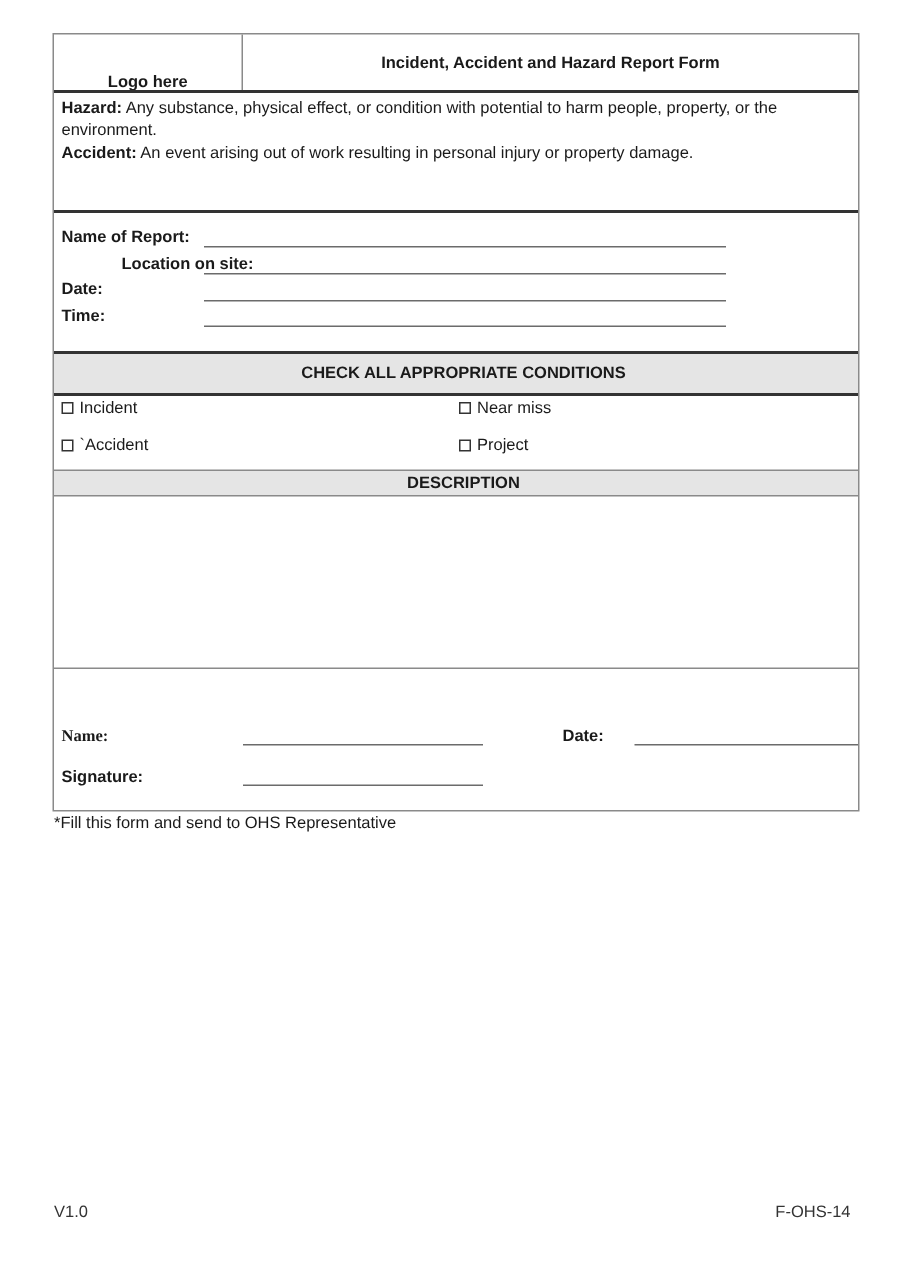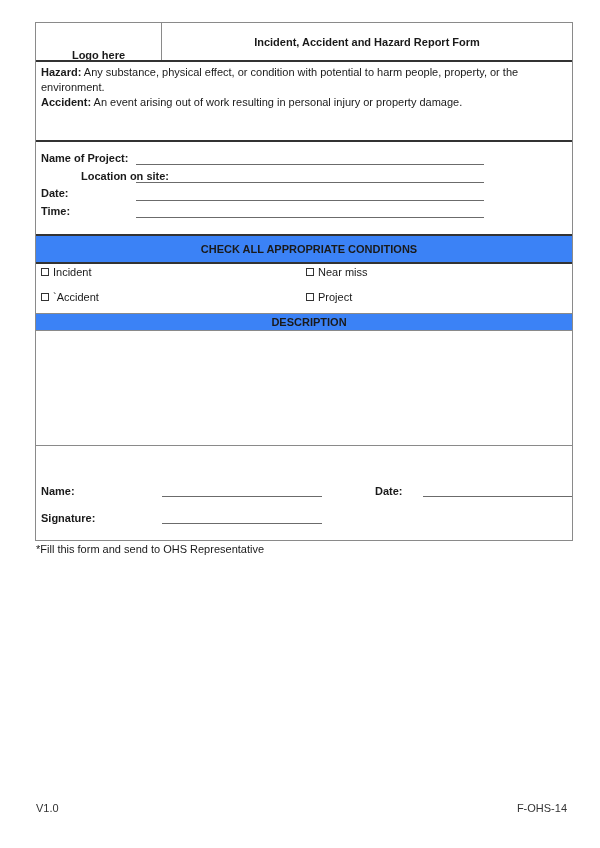--- a/index.html
+++ b/index.html
@@ -11,21 +11,21 @@
   .hdr-logo { left:0; top:0; width:125px; height:38px; border-right:1px solid #8a8a8a;
               display:flex; align-items:flex-end; justify-content:center; font-weight:bold; font-size:11px; }
   .hdr-title { left:126px; top:0; right:0; height:38px;
                display:flex; align-items:center; justify-content:center; font-weight:bold; font-size:11px; }
   .hline-dark { left:0; right:0; height:2px; background:#333; }
   .hline-grey { left:0; right:0; height:1px; background:#8a8a8a; }
   .defs { left:5px; top:42px; right:8px; font-size:11px; line-height:15px; }
   .defs b { font-weight:bold; }
   .field-label { left:5px; font-weight:bold; font-size:11px; }
   .fill-line { height:1px; background:#6b6b6b; }
-  .band { left:0; right:0; background:#3b82f6; display:flex; align-items:center; justify-content:center;
+  .band { left:0; right:0; background:#e5e5e5; display:flex; align-items:center; justify-content:center;
           font-weight:bold; font-size:11px;padding-left:10px; }
   .cb { font-size:11px; display:flex; align-items:center; }
   .cb .box { display:inline-block; width:8px; height:8px; border:1px solid #333; margin-right:4px; box-sizing:border-box; }
   .note { left:36px; top:543px; font-size:11px; }
   .footer { top:802px; font-size:11px; color:#333; }
 </style>
 </head>
 <body>
 
 <div class="form">
@@ -37,21 +37,21 @@
     <span>Incident, Accident and Hazard Report Form</span>
   </div>
   <div class="abs hline-dark" style="top:37px;"></div>
 
   <div class="abs defs">
     <div><b>Hazard:</b><span> Any substance, physical effect, or condition with potential to harm people, property, or the environment.</span></div>
     <div><b>Accident:</b><span> An event arising out of work resulting in personal injury or property damage.</span></div>
   </div>
   <div class="abs hline-dark" style="top:117px;"></div>
 
-  <div class="abs field-label" style="top:129px;">Name of Project:</div>
+  <div class="abs field-label" style="top:129px;">Name of Report:</div>
   <div class="abs fill-line" style="left:100px; width:348px; top:141px;"></div>
   <div class="abs field-label" style="top:147px;padding-left:40px;">Location on site:</div>
   <div class="abs fill-line" style="left:100px; width:348px; top:159px;"></div>
   <div class="abs field-label" style="top:164px;">Date:</div>
   <div class="abs fill-line" style="left:100px; width:348px; top:177px;"></div>
   <div class="abs field-label" style="top:182px;">Time:</div>
   <div class="abs fill-line" style="left:100px; width:348px; top:194px;"></div>
 
   <div class="abs hline-dark" style="top:211px;"></div>
 
@@ -78,21 +78,21 @@
   </div>
 
   <div class="abs hline-grey" style="top:290px;"></div>
   <div class="abs band" style="top:291px; height:16px;">
     <span>DESCRIPTION</span>
   </div>
   <div class="abs hline-grey" style="top:307px;"></div>
   <div class="abs" style="left:0; right:0; top:308px; height:114px;"></div>
   <div class="abs hline-grey" style="top:422px;"></div>
 
-  <div class="abs field-label" style="top:462px;">Name:</div>
+  <div class="abs field-label" style="top:462px;font-family:Liberation Serif, serif;">Name:</div>
   <div class="abs fill-line" style="left:126px; width:160px; top:473px;"></div>
   <div class="abs field-label" style="left:339px; top:462px;">Date:</div>
   <div class="abs fill-line" style="left:387px; right:0; top:473px;"></div>
   <div class="abs field-label" style="top:489px;">Signature:</div>
   <div class="abs fill-line" style="left:126px; width:160px; top:500px;"></div>
 </div>
 
 <div class="abs note">*Fill this form and send to OHS Representative</div>
 
 <div class="abs footer" style="left:36px;">V1.0</div>

